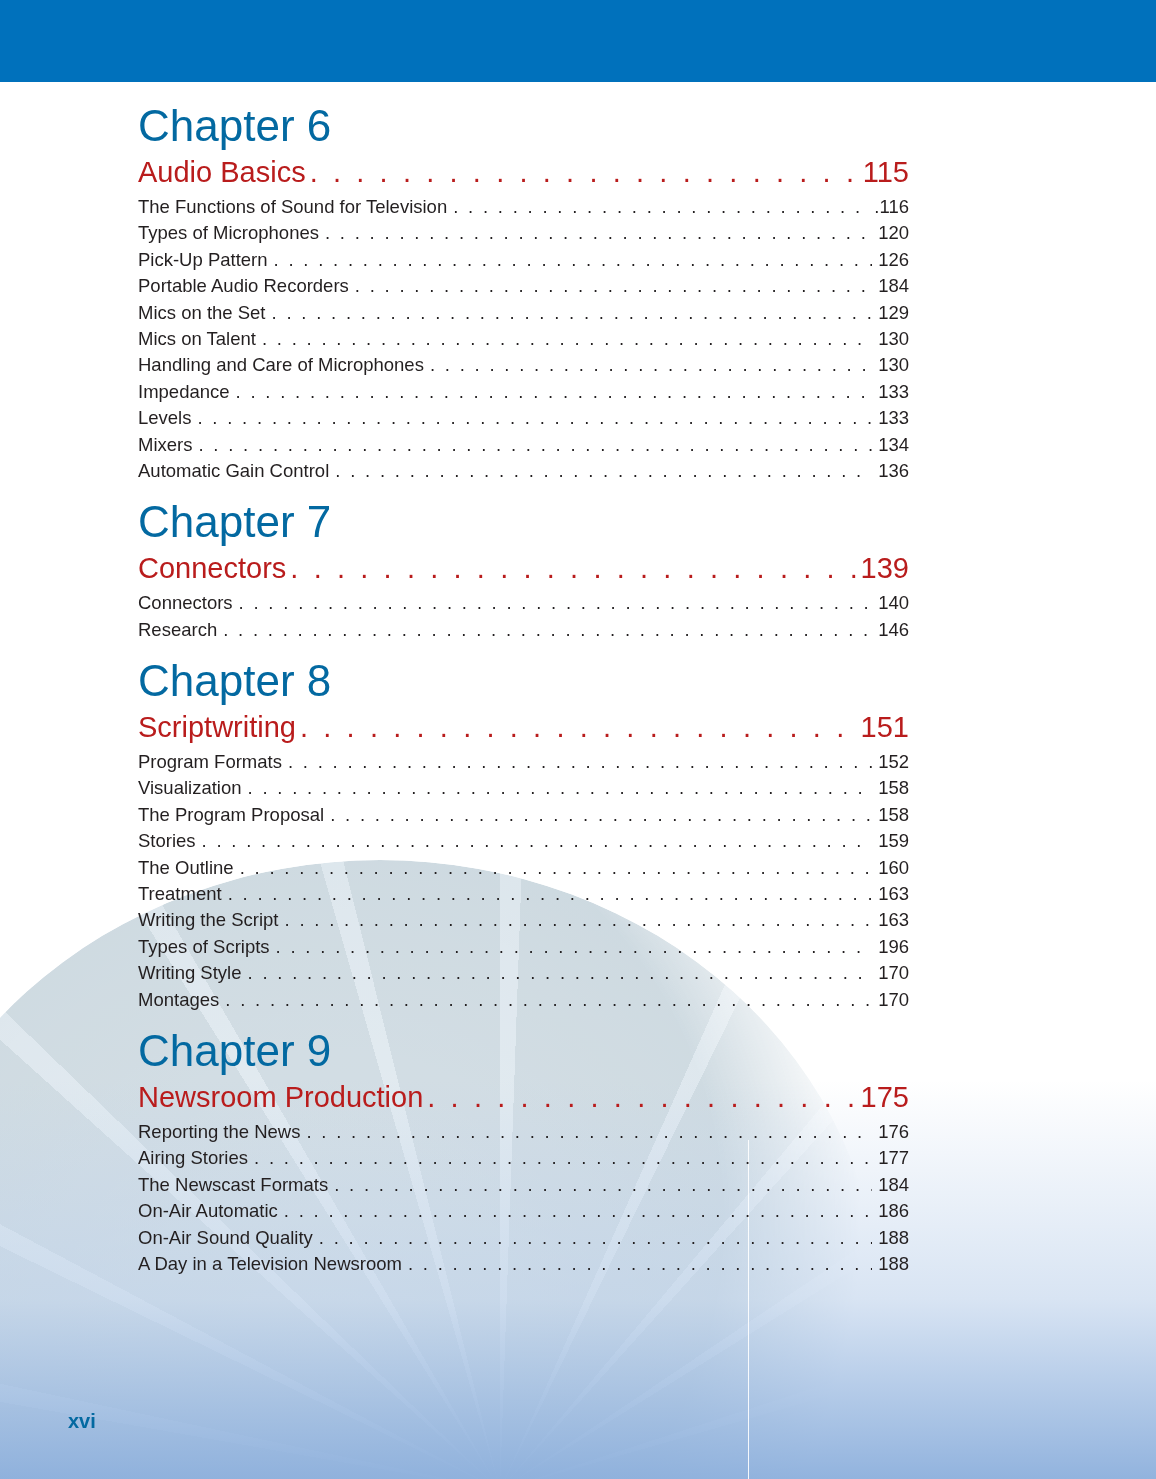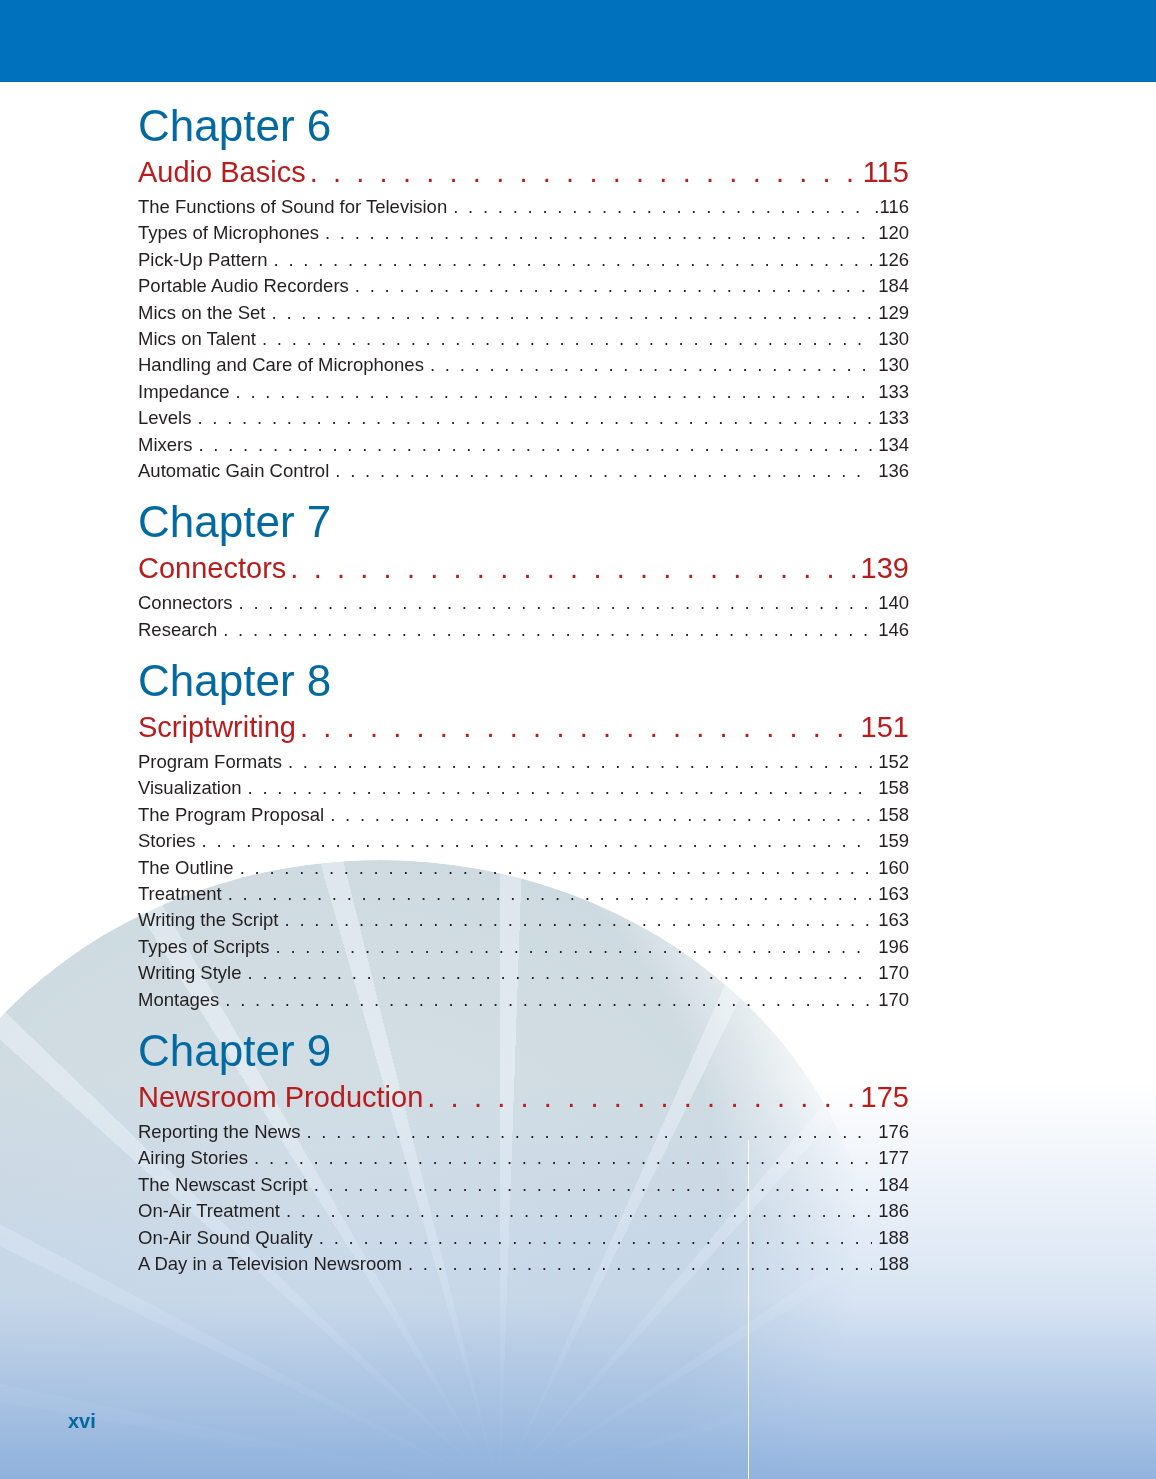--- a/index.html
+++ b/index.html
@@ -203,26 +203,26 @@
         <span>Reporting the News</span>
         <span class="leader"></span>
         <span class="page-num">176</span>
       </div>
     <div class="entry">
         <span>Airing Stories</span>
         <span class="leader"></span>
         <span class="page-num">177</span>
       </div>
     <div class="entry">
-        <span>The Newscast Script</span>
+        <span>The Newscast Formats</span>
         <span class="leader"></span>
         <span class="page-num">184</span>
       </div>
     <div class="entry">
-        <span>On-Air Treatment</span>
+        <span>On-Air Automatic</span>
         <span class="leader"></span>
         <span class="page-num">186</span>
       </div>
     <div class="entry">
         <span>On-Air Sound Quality</span>
         <span class="leader"></span>
         <span class="page-num">188</span>
       </div>
     <div class="entry">
         <span>A Day in a Television Newsroom</span>

